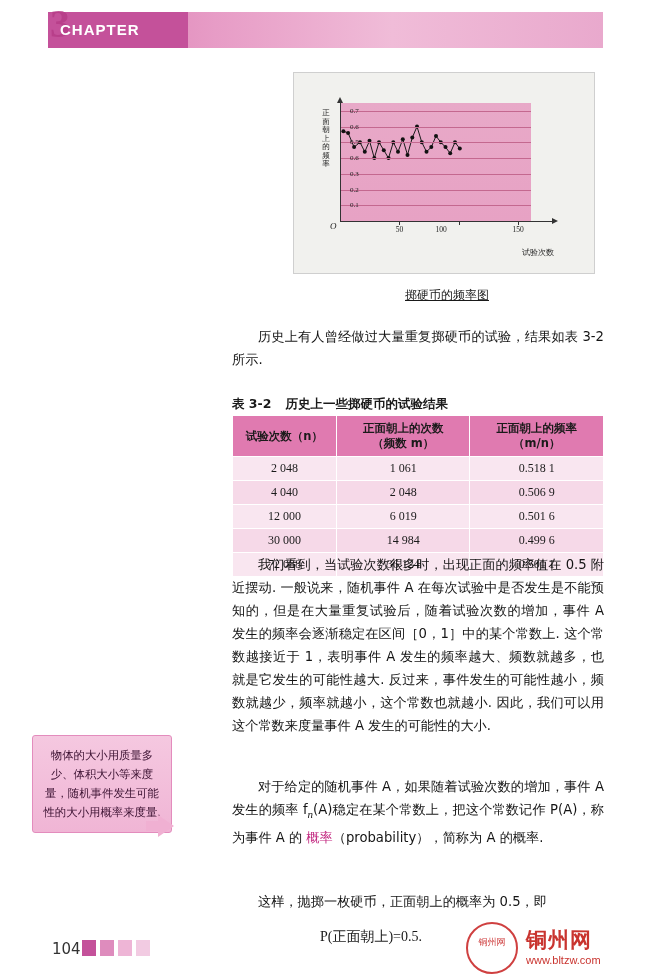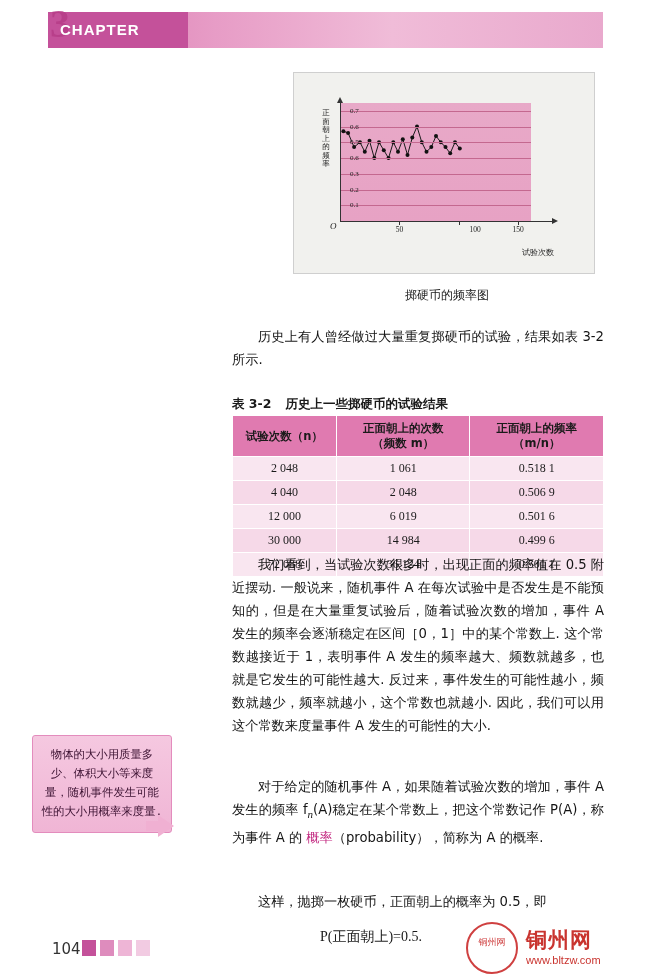--- a/index.html
+++ b/index.html
@@ -156,20 +156,21 @@
     left: 46px; top: 28px;
     width: 1px; height: 121px;
     background: #333;
   }
   .figcaption {
     position: absolute;
     left: 405px; top: 287px;
     font-family: "DejaVu Sans", sans-serif;
     font-size: 12px;
     color: #1a1a1a;
+    text-decoration: underline;
   }
 
   
   .para {
     position: absolute;
     font-family: "DejaVu Sans", sans-serif;
     font-size: 13.2px;
     line-height: 23px;
     color: #141414;
     text-align: justify;
@@ -215,21 +216,21 @@
 
   
   .sidenote {
     position: absolute;
     left: 32px; top: 735px;
     width: 122px;
     padding: 10px 8px;
     background: linear-gradient(180deg,#f5c8e0 0%, #f0b5d5 100%);
     border: 1px solid #e38cbd;
     border-radius: 3px;
-    font-family: Liberation Mono, monospace;
+    font-family: Liberation Sans, sans-serif;
     font-size: 11.4px;
     line-height: 19px;
     color: #3a1030;
     text-align: center;
   }
   .sidenote-arrow {
     position: absolute;
     left: 158px; top: 815px;
     width: 0; height: 0;
     border-left: 16px solid #f0b0d2;
@@ -362,21 +363,21 @@
       <div class="ytick" style="position: absolute; left: 24px; top: 116.533px; right: auto; margin-right: 0px;">0.2</div>
       <div class="ytick" style="position: absolute; left: 24px; top: 100.8px; right: auto; margin-right: 0px;">0.3</div>
       <div class="ytick" style="position: absolute; left: 24px; top: 85.0667px; right: auto; margin-right: 0px;">0.6</div>
       <div class="ytick" style="position: absolute; left: 24px; top: 69.3333px; right: auto; margin-right: 0px;">0.5</div>
       <div class="ytick" style="position: absolute; left: 24px; top: 53.6px; right: auto; margin-right: 0px;">0.6</div>
       <div class="ytick" style="position: absolute; left: 24px; top: 37.8667px; right: auto; margin-right: 0px;">0.7</div>
     </div>
   <div id="xticks">
       <div class="xtick" style="left: 105.375px;">50</div>
       <div style="position: absolute; left: 105.375px; top: 148px; width: 1px; height: 4px; background: rgb(51, 51, 51);"></div>
-      <div class="xtick" style="left: 181px; text-align: right;">100</div>
+      <div class="xtick" style="left: 147px; text-align: right;">100</div>
       <div style="position: absolute; left: 164.75px; top: 148px; width: 1px; height: 4px; background: rgb(51, 51, 51);"></div>
       <div class="xtick" style="left: 224.125px;">150</div>
       <div style="position: absolute; left: 224.125px; top: 148px; width: 1px; height: 4px; background: rgb(51, 51, 51);"></div>
     </div>
   <div class="xlabel">试验次数</div>
 </div>
 <div class="figcaption">掷硬币的频率图</div>
 
 <div class="para col-right" style="top:325px; text-indent:26px;">历史上有人曾经做过大量重复掷硬币的试验，结果如表 3-2 所示.</div>
 

